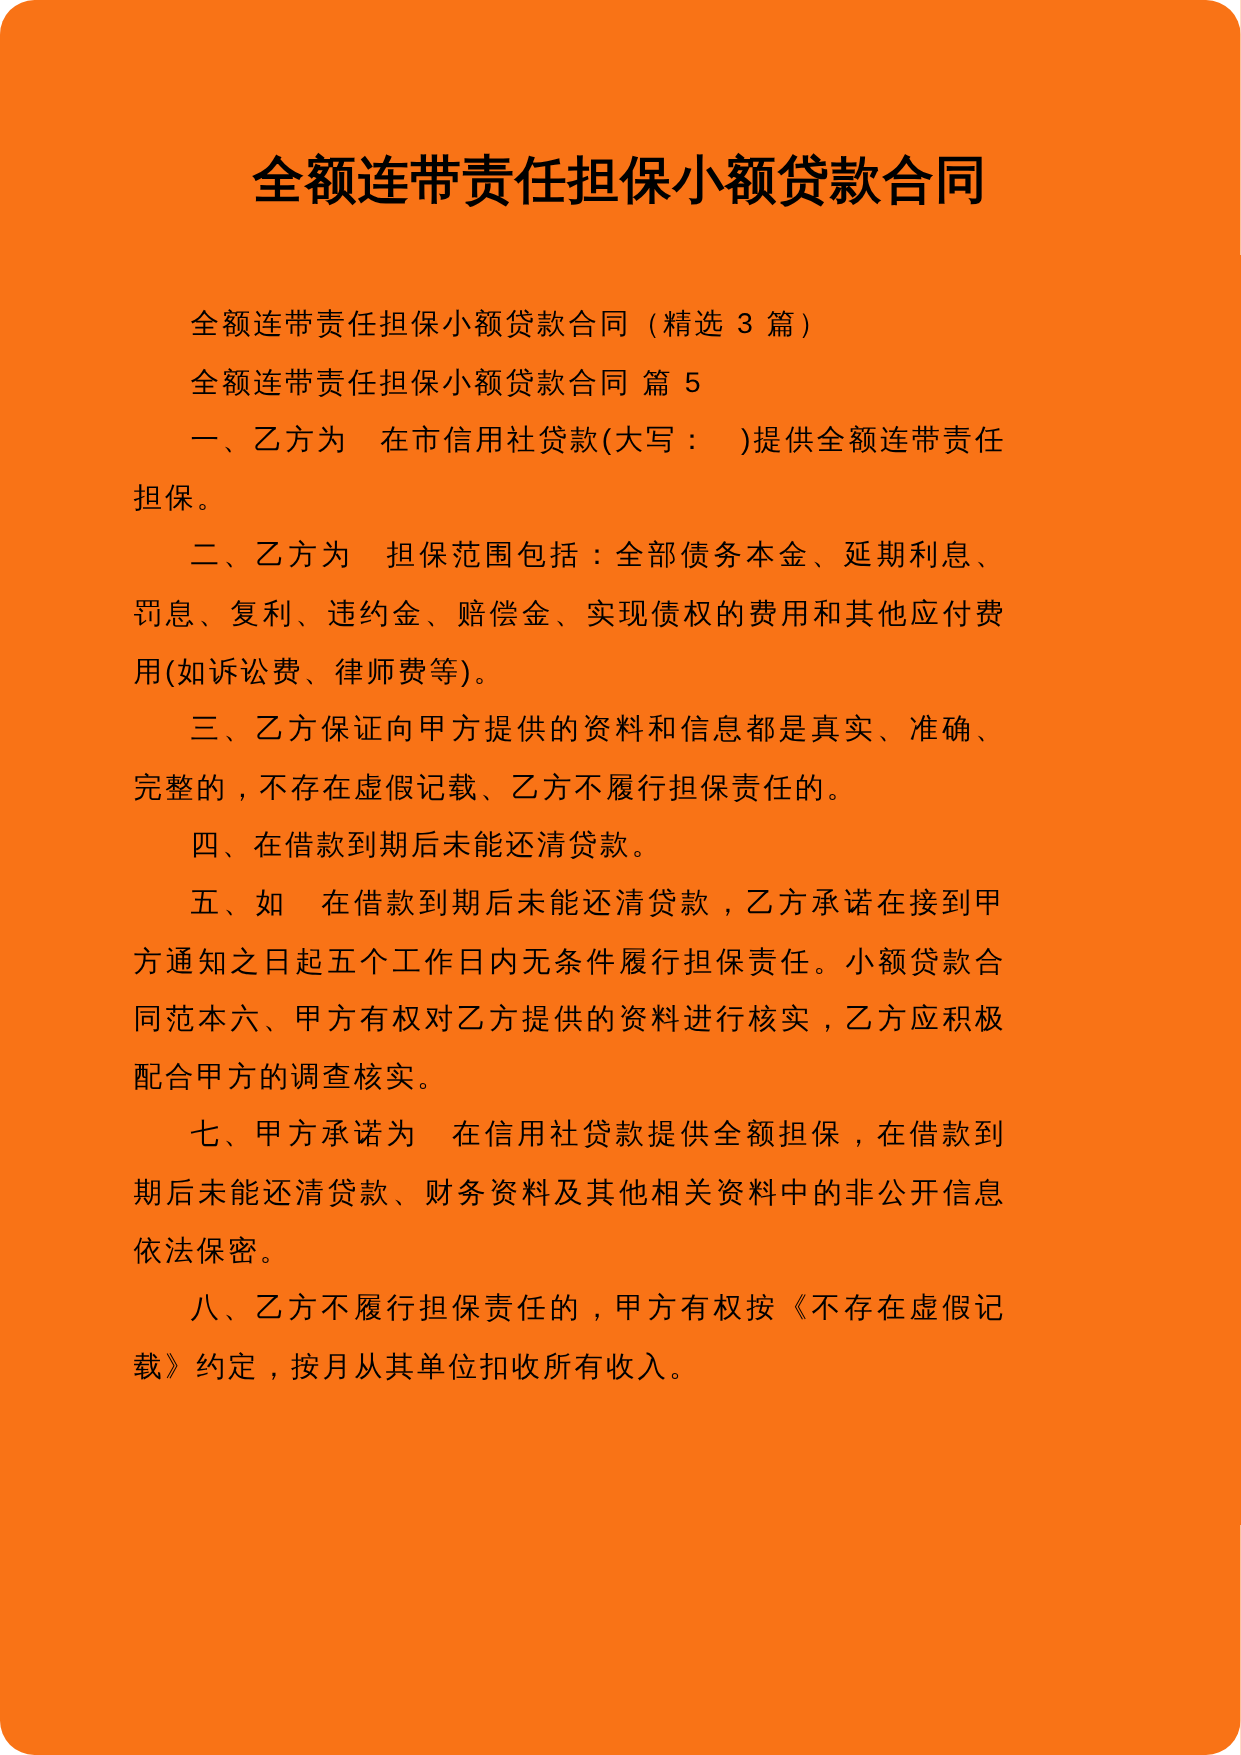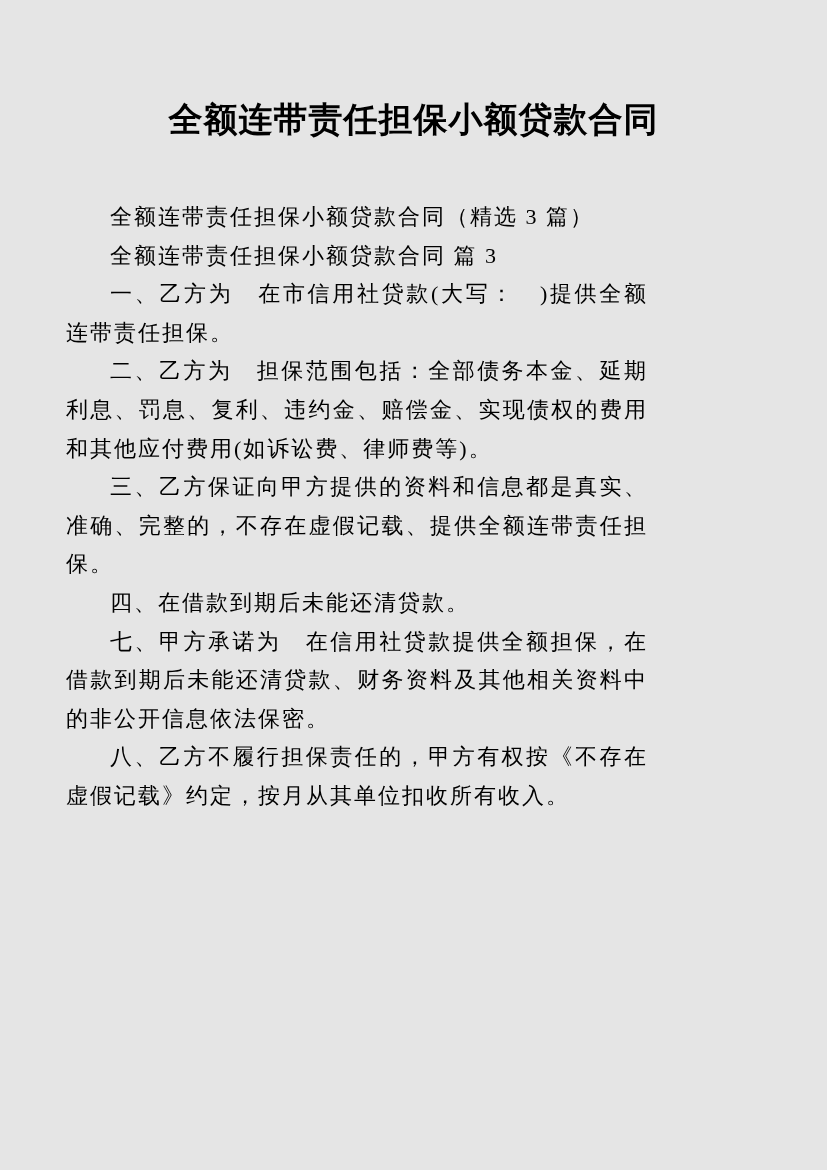--- a/index.html
+++ b/index.html
@@ -5,59 +5,61 @@
   html, body {
     margin: 0;
     padding: 0;
     background: #ffffff;
   }
   .page {
     position: relative;
     width: 827px;
     height: 1170px;
     margin: 0 auto;
-    background: #e5e5e5;
+    background: #f97316;
     color: #000000;
-    font-family: Liberation Serif, serif;
+    font-family: Liberation Sans, sans-serif;
     overflow: hidden;
+    border-radius: 23px;
   }
   .doc-title {
     margin: 0;
     padding-top: 100px;
     text-align: center;
     font-size: 34px;
     line-height: 40px;
     font-weight: bold;
     letter-spacing: 1px;
   }
   .doc-body {
     margin-top: 58px;
-    margin-left: 66px;
+    margin-left: 89px;
     width: 582px;
-    font-size: 22px;
+    font-size: 19px;
     line-height: 38.6px;
     letter-spacing: 2px;
     text-align: justify;
     word-break: break-all;
   }
   .doc-body p {
     margin: 0;
     padding: 0;
     text-indent: 2em;
   }
 </style>
 </head>
 <body>
 
 <div class="page">
   <h1 class="doc-title">全额连带责任担保小额贷款合同</h1>
 
   <div class="doc-body">
       <p>全额连带责任担保小额贷款合同（精选 3 篇）</p>
-      <p>全额连带责任担保小额贷款合同 篇 3</p>
+      <p>全额连带责任担保小额贷款合同 篇 5</p>
       <p>一、乙方为　在市信用社贷款(大写：　)提供全额连带责任担保。</p>
       <p>二、乙方为　担保范围包括：全部债务本金、延期利息、罚息、复利、违约金、赔偿金、实现债权的费用和其他应付费用(如诉讼费、律师费等)。</p>
-      <p>三、乙方保证向甲方提供的资料和信息都是真实、准确、完整的，不存在虚假记载、提供全额连带责任担保。</p>
+      <p>三、乙方保证向甲方提供的资料和信息都是真实、准确、完整的，不存在虚假记载、乙方不履行担保责任的。</p>
       <p>四、在借款到期后未能还清贷款。</p>
+      <p>五、如　在借款到期后未能还清贷款，乙方承诺在接到甲方通知之日起五个工作日内无条件履行担保责任。小额贷款合同范本六、甲方有权对乙方提供的资料进行核实，乙方应积极配合甲方的调查核实。</p>
       <p>七、甲方承诺为　在信用社贷款提供全额担保，在借款到期后未能还清贷款、财务资料及其他相关资料中的非公开信息依法保密。</p>
       <p>八、乙方不履行担保责任的，甲方有权按《不存在虚假记载》约定，按月从其单位扣收所有收入。</p>
     </div>
 </div>
 
 </body></html>

